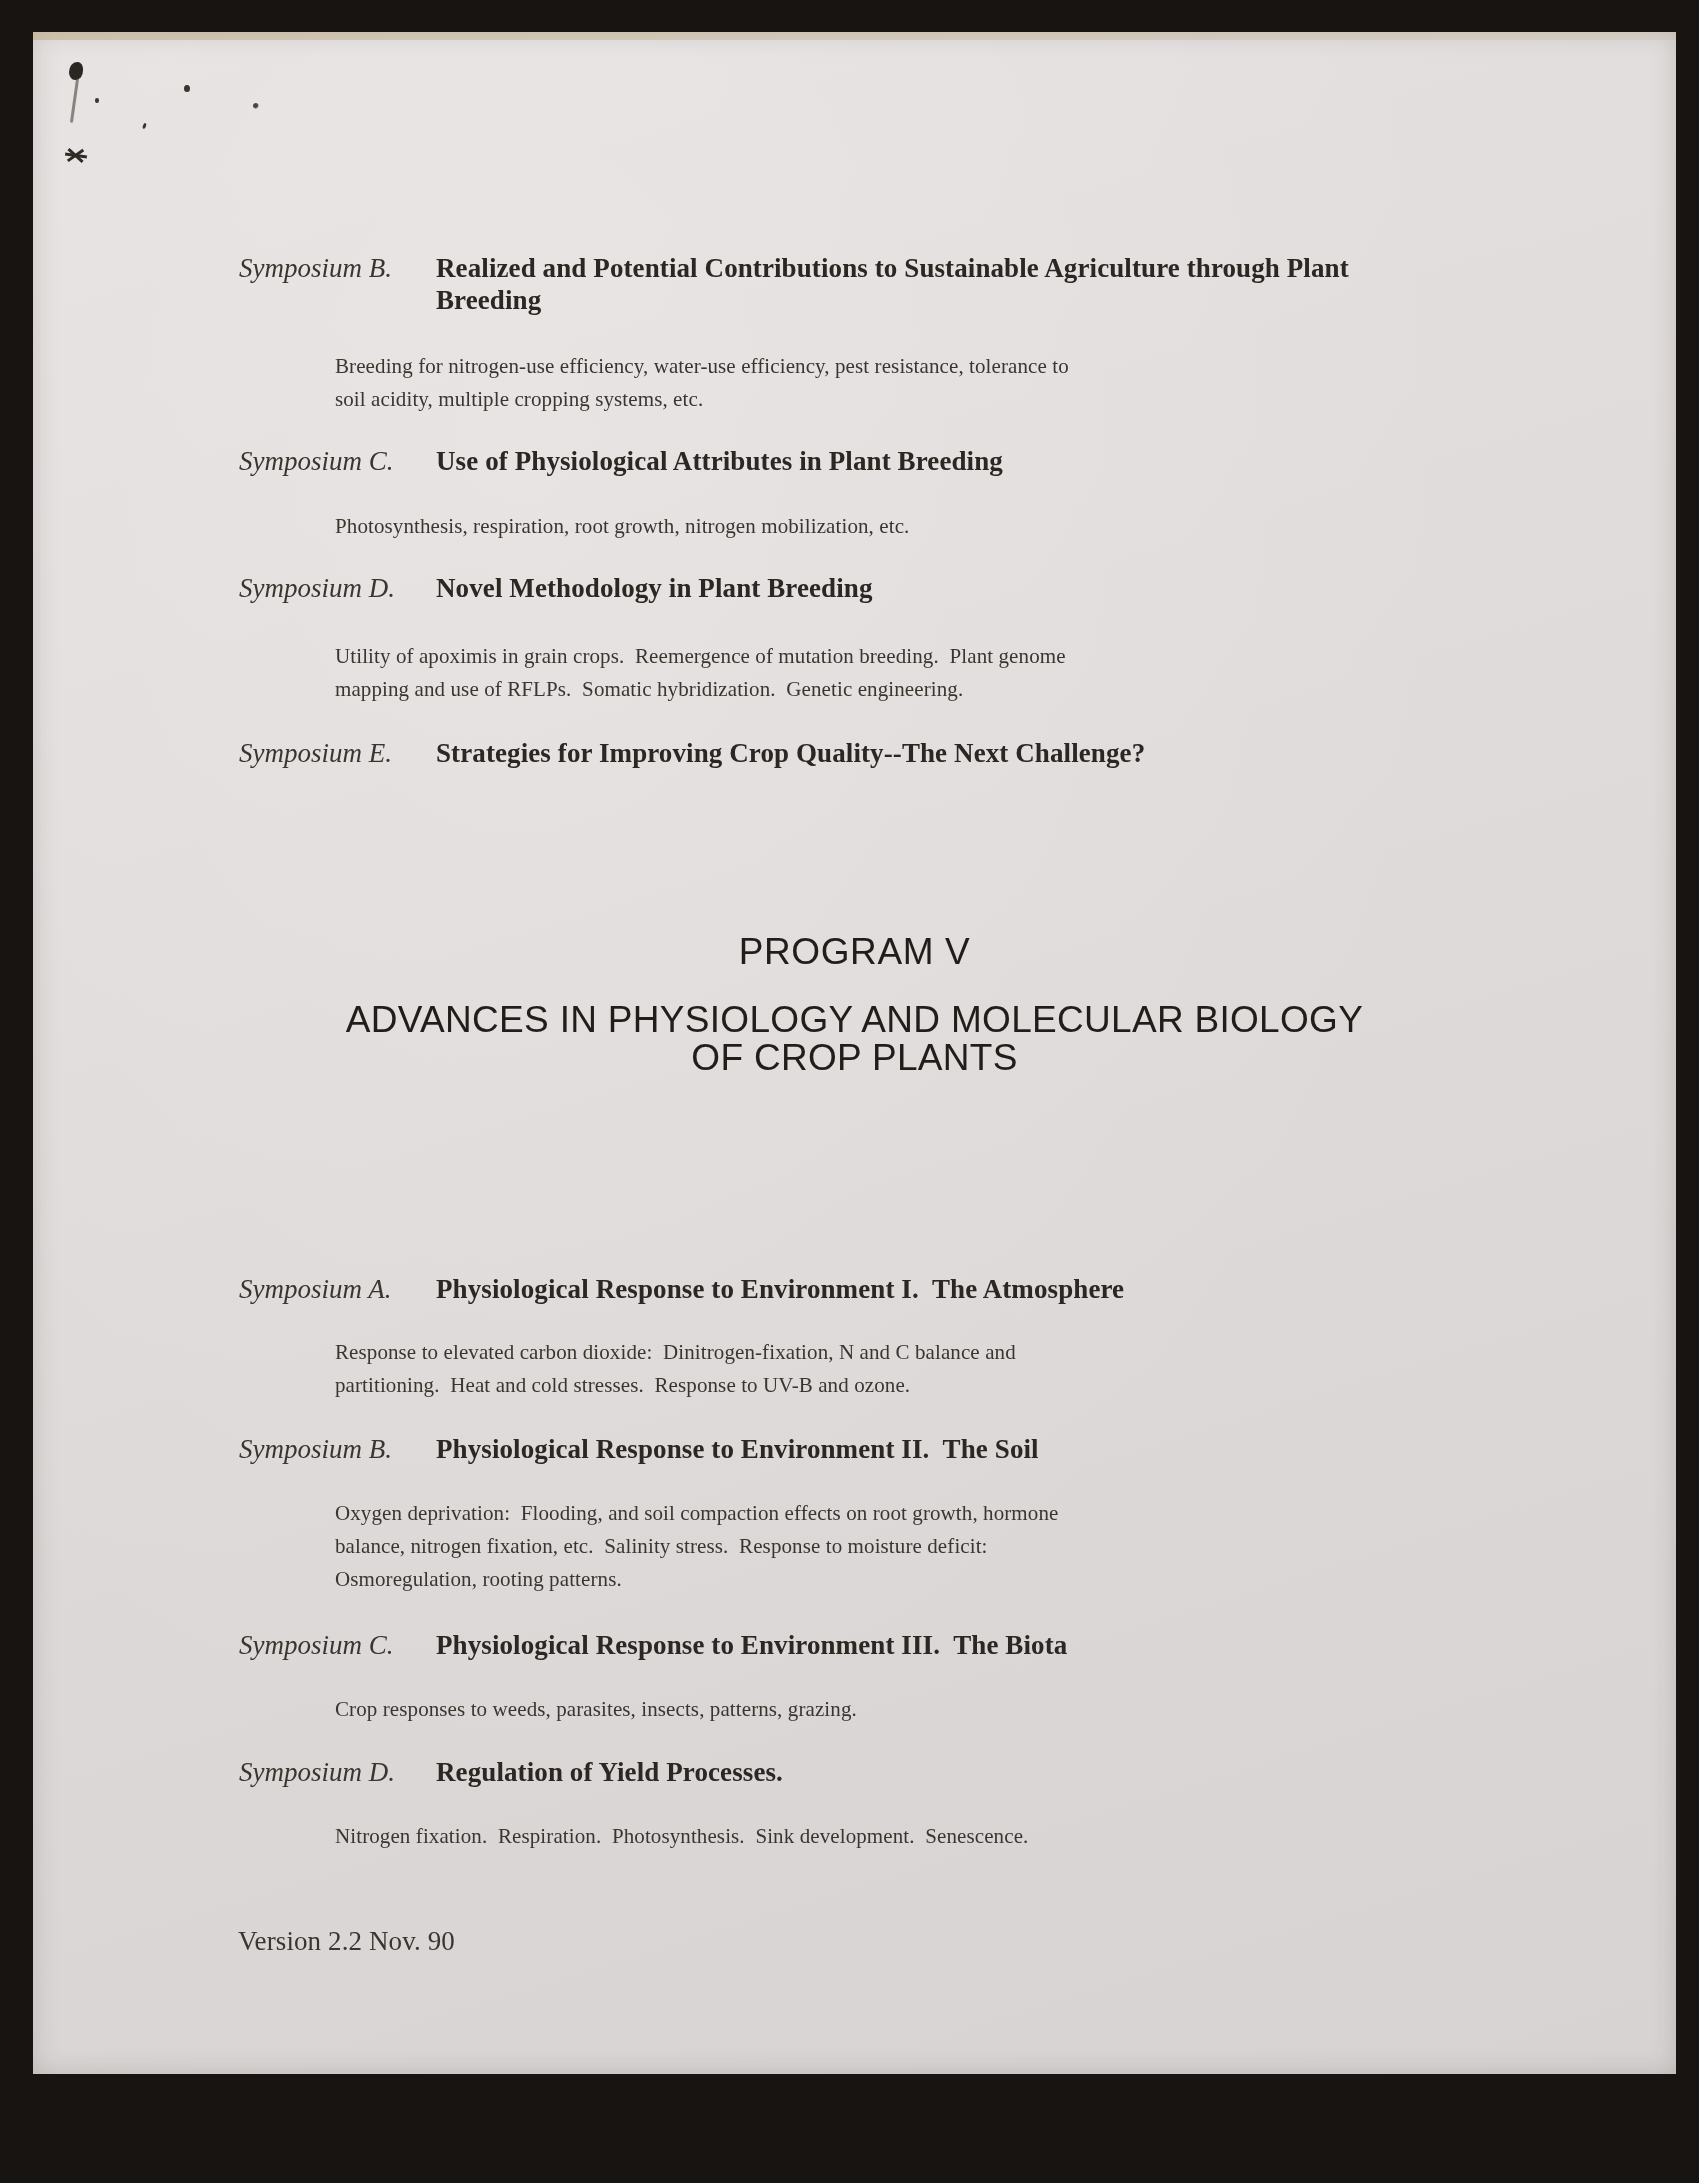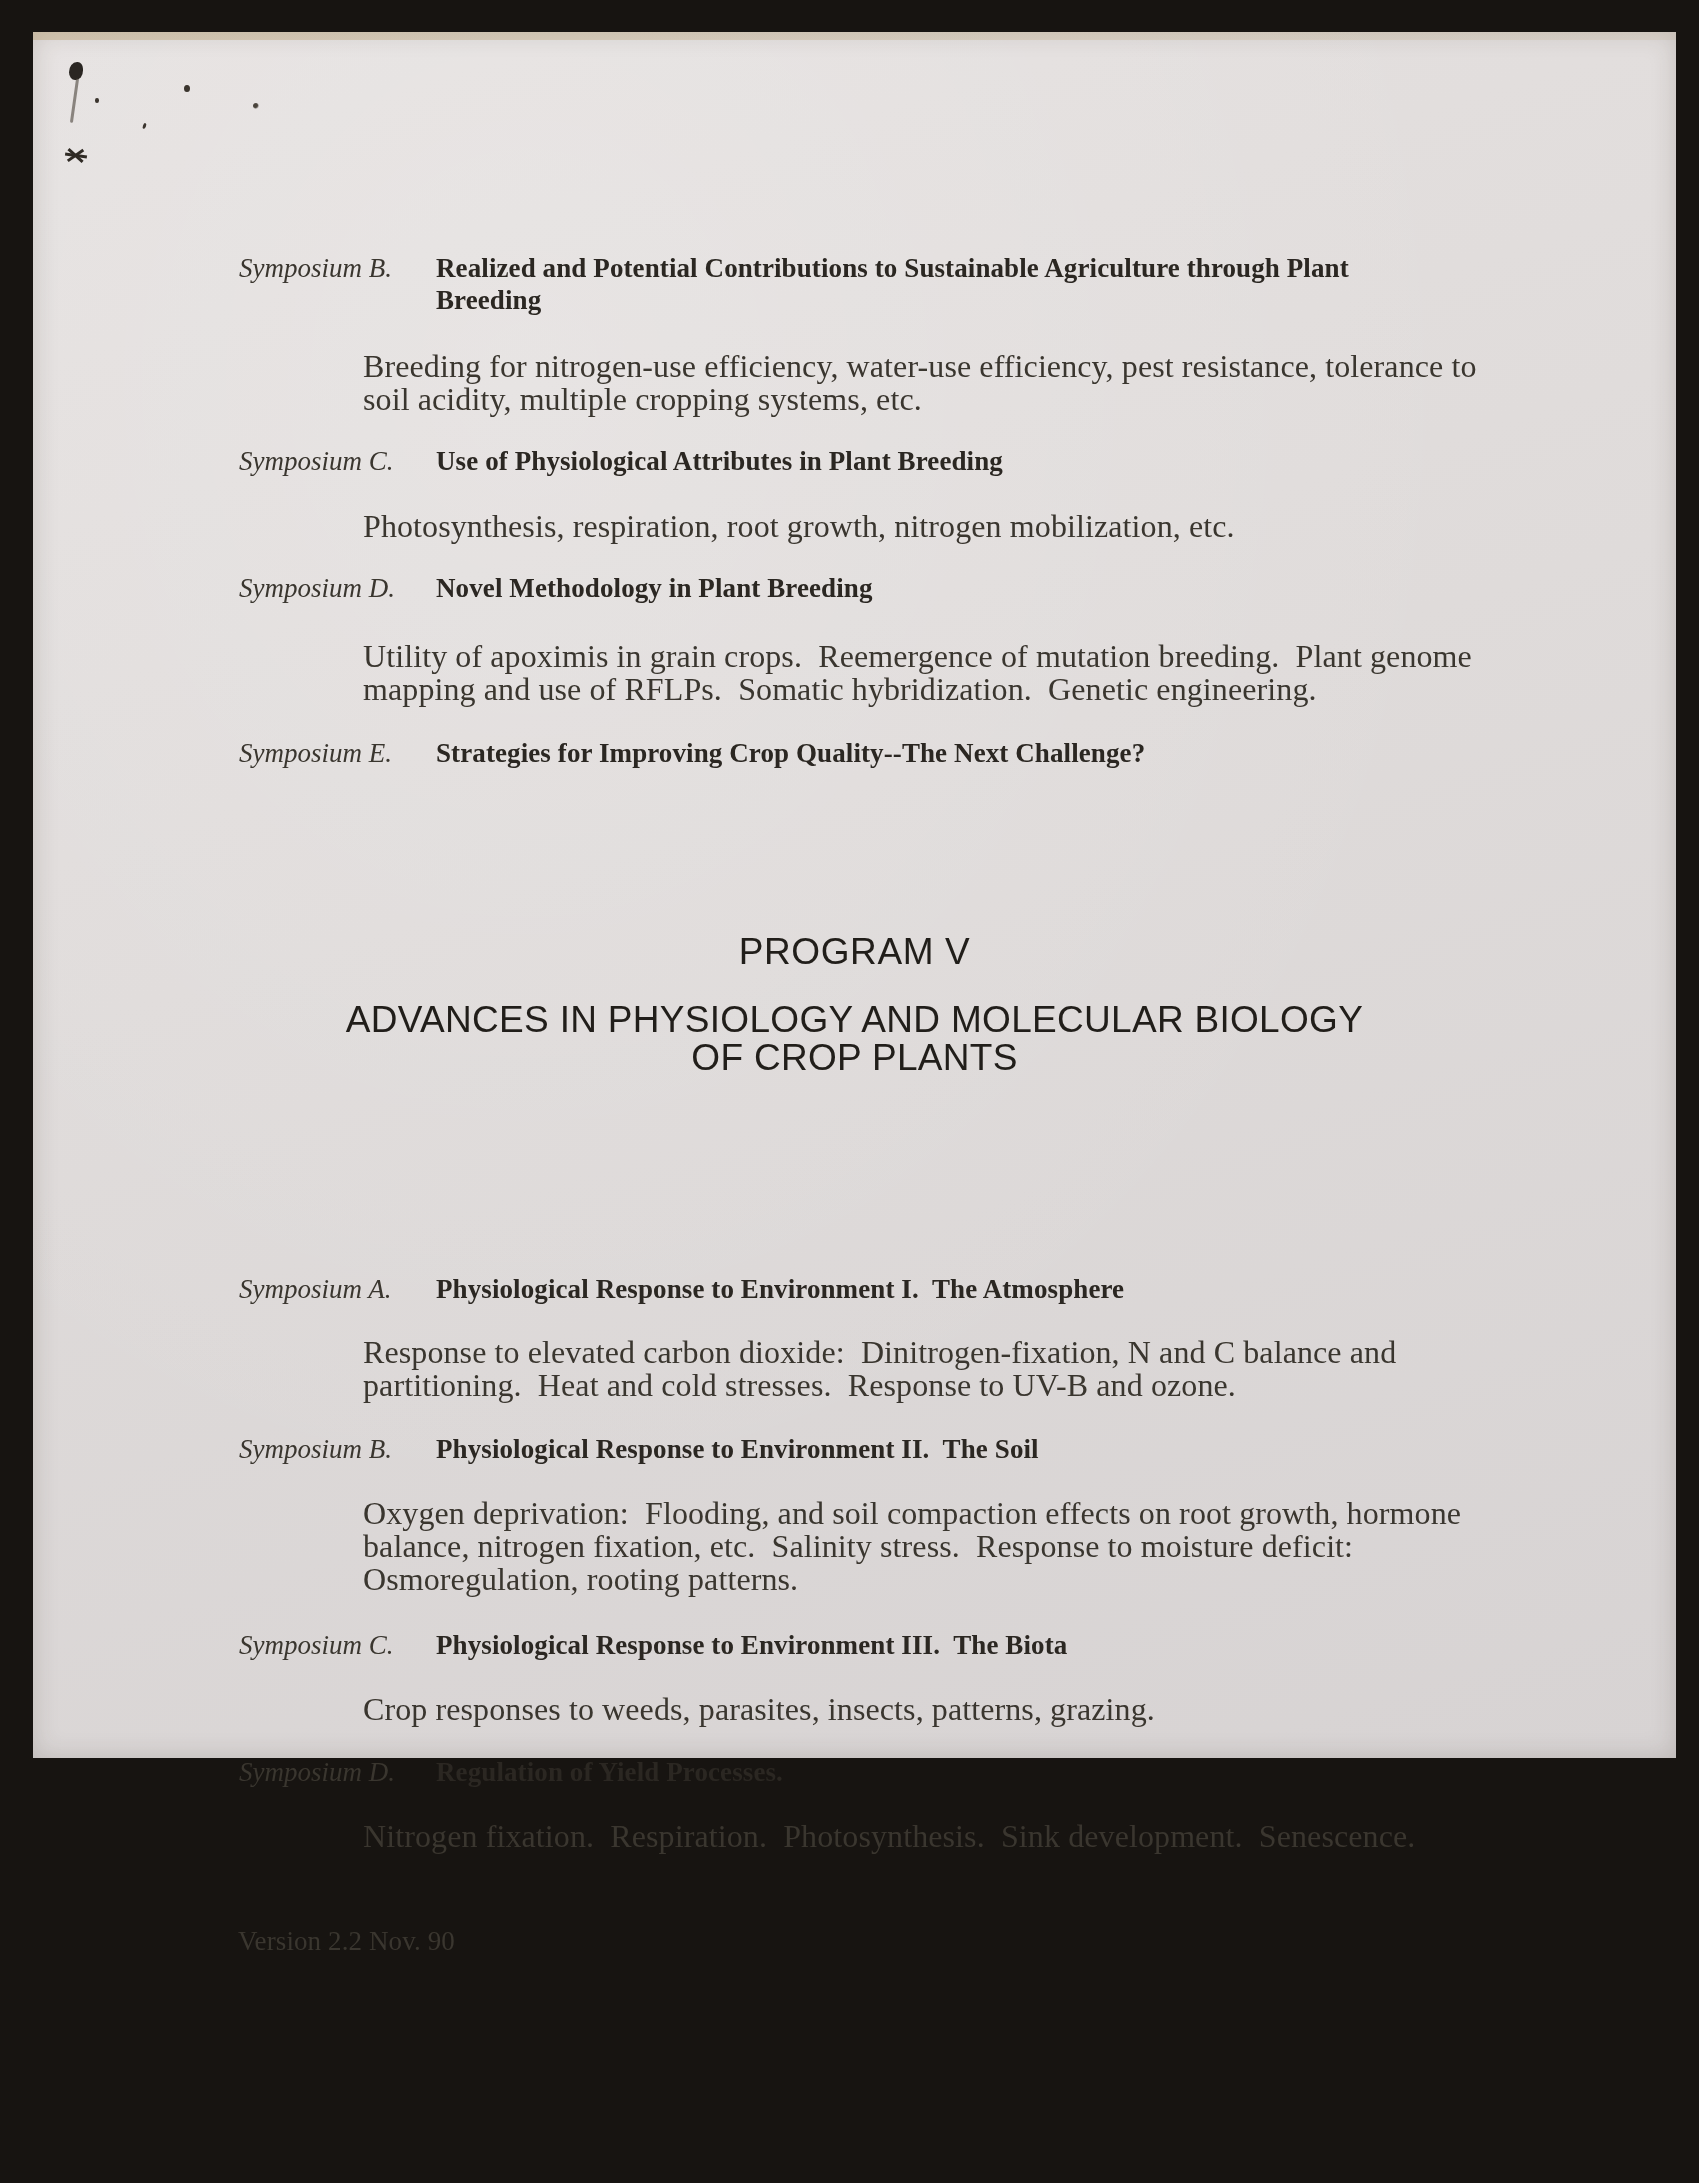--- a/index.html
+++ b/index.html
@@ -5,21 +5,21 @@
   html,body{margin:0;padding:0;}
   body{
     width:1700px;height:2183px;
     background:#171411;
     position:relative;
     font-family:"Liberation Serif", serif;
     overflow:hidden;
   }
   .paper{
     position:absolute;left:33px;top:32px;
-    width:1643px;height:1726px;
+    width:1643px;height:2042px;
     background:
       radial-gradient(ellipse at 30% 20%, rgba(255,255,255,0.18), rgba(255,255,255,0) 60%),
       linear-gradient(163deg,#e5e1e0 0%,#dfdbda 45%,#d7d3d3 100%);
     box-shadow: inset 0 0 26px rgba(60,50,40,0.18);
   }
   .paper::before{ 
     content:"";position:absolute;top:0;left:0;right:0;height:7.7px;
     background:linear-gradient(90deg, rgba(186,162,118,0.45), rgba(186,162,118,0.15));
   }
   .entry{
@@ -30,22 +30,22 @@
   .entry .label{
     position:absolute;top:0;left:-197px;
     font-style:italic;white-space:pre;font-weight:normal;color:#3a362f;
   }
   .entry.plenary .label{left:-119px;}
   .entry .title{
     font-weight:bold;white-space:pre-wrap;letter-spacing:0.1px;color:#2b2722;
   }
   .bodytext{
     position:absolute;left:302px;
-    font-size:32px;line-height:33px;color:#3a362f;
-    white-space:pre-wrap;letter-spacing:0.1px;margin-left:28px;
+    font-size:21px;line-height:33px;color:#3a362f;
+    white-space:pre-wrap;letter-spacing:0.1px;
   }
   .centered{
     position:absolute;left:0;width:1643px;text-align:center;
     font-family:"Liberation Sans", sans-serif;font-weight:normal;color:#211e1a;
   }
   .program-heading{font-size:37px;letter-spacing:0.6px;}
   .program-title{font-size:37px;line-height:38px;white-space:pre-wrap;letter-spacing:0.3px;}
   .footer{
     position:absolute;left:205px;top:1894px;
     font-size:27px;color:#3a362f;letter-spacing:0.1px;

